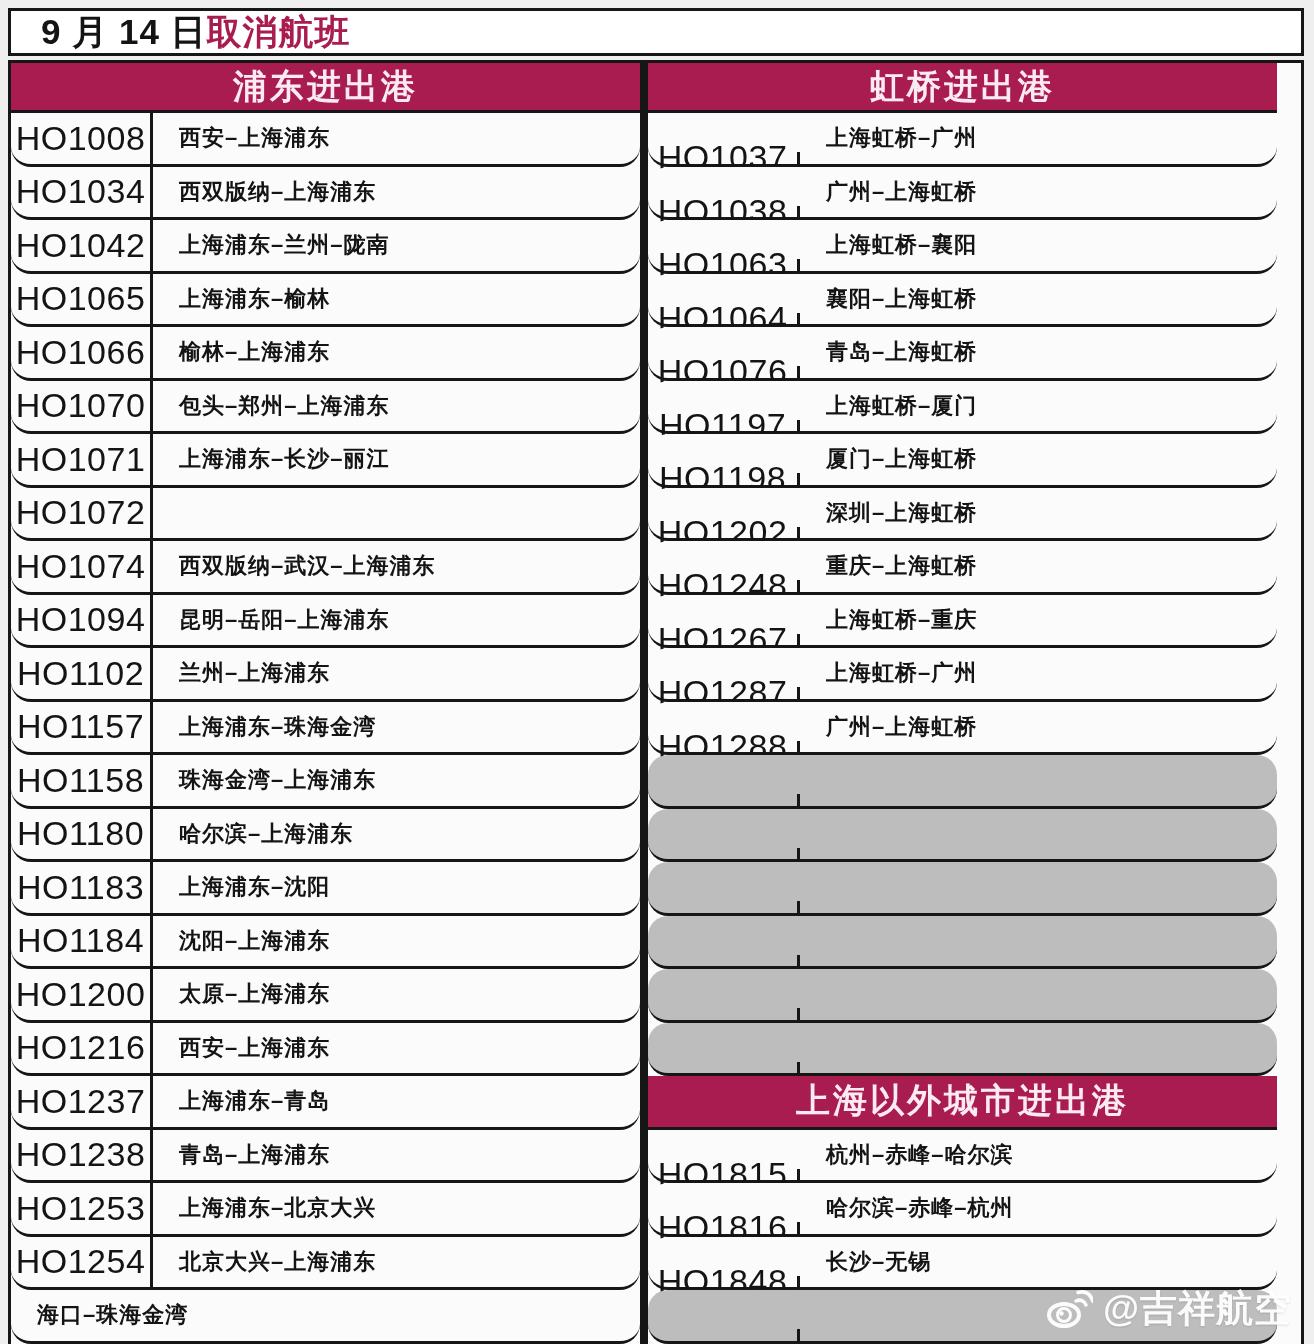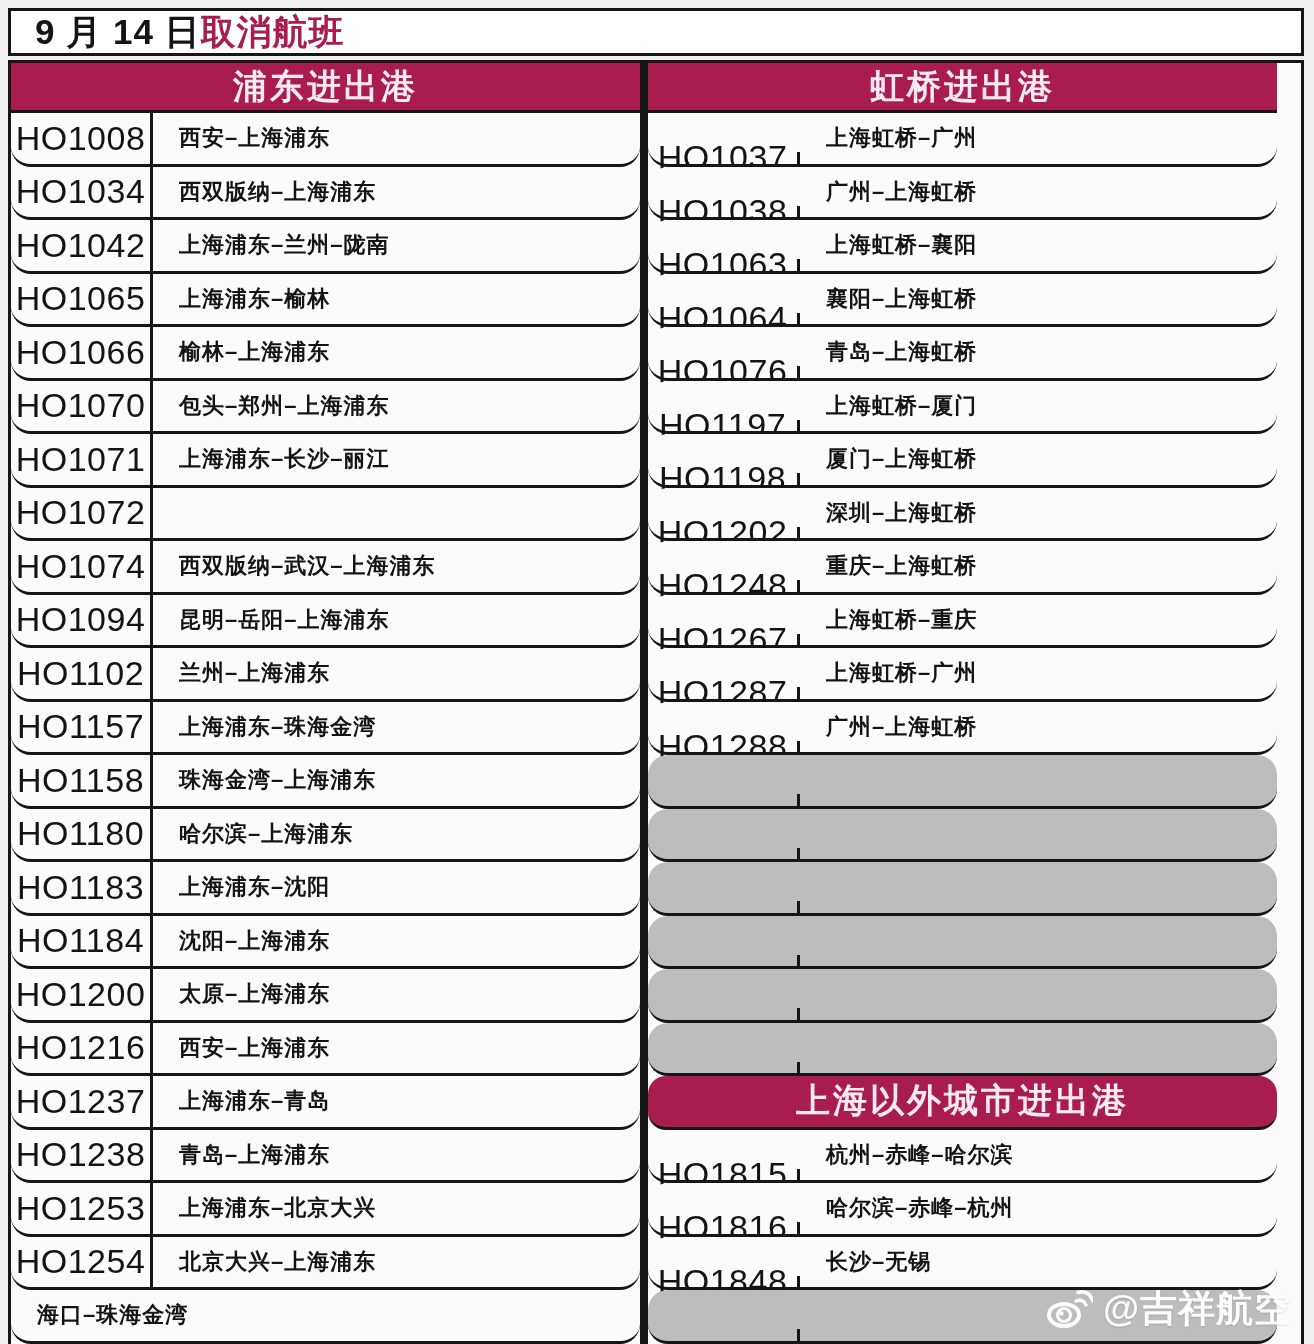--- a/index.html
+++ b/index.html
@@ -14,21 +14,21 @@
   body{
     background:#EFEFEF;
     font-family:"Liberation Sans","DejaVu Sans",sans-serif;
     color:#141414;
   }
   .canvas{position:relative;width:1314px;height:1344px;}
 
   .title-box{
     position:absolute;left:8px;top:8px;width:1296px;height:48px;
     background:#FFFFFF;border:3px solid var(--grid);
-    display:flex;align-items:center;padding-left:24px;
+    display:flex;align-items:center;padding-left:30px;
     font-size:35px;font-weight:bold;letter-spacing:1px;
     white-space:pre;
   }
   .title-accent{color:var(--maroon);}
 
   .table-box{
     position:absolute;left:8px;top:60px;width:1296px;height:1284px;
     border:3px solid var(--grid);border-bottom:none;
     background:var(--rowbg);
     display:flex;
@@ -62,21 +62,21 @@
     flex:1;display:flex;align-items:center;
     padding-left:26px;font-size:22px;font-weight:600;
     letter-spacing:1px;white-space:nowrap;overflow:hidden;
   }
   .row.empty{background:var(--graybg);}
   .section-header-row{
     height:var(--rowh);flex:0 0 var(--rowh);
     border-bottom:3px solid var(--grid);
     background:var(--maroon);color:#FCEAF2;
     display:flex;align-items:center;justify-content:center;
-    font-size:34px;font-weight:bold;letter-spacing:3px;border-radius:18px;
+    font-size:34px;font-weight:bold;letter-spacing:3px;
   }
 
   .watermark{
     position:absolute;right:22px;bottom:10px;
     display:flex;align-items:center;gap:10px;
     color:rgba(255,255,255,0.95);
     font-size:37px;font-weight:bold;letter-spacing:1px;
     text-shadow:0 1px 2px rgba(0,0,0,0.12);
   }
   .watermark svg{display:block;}

